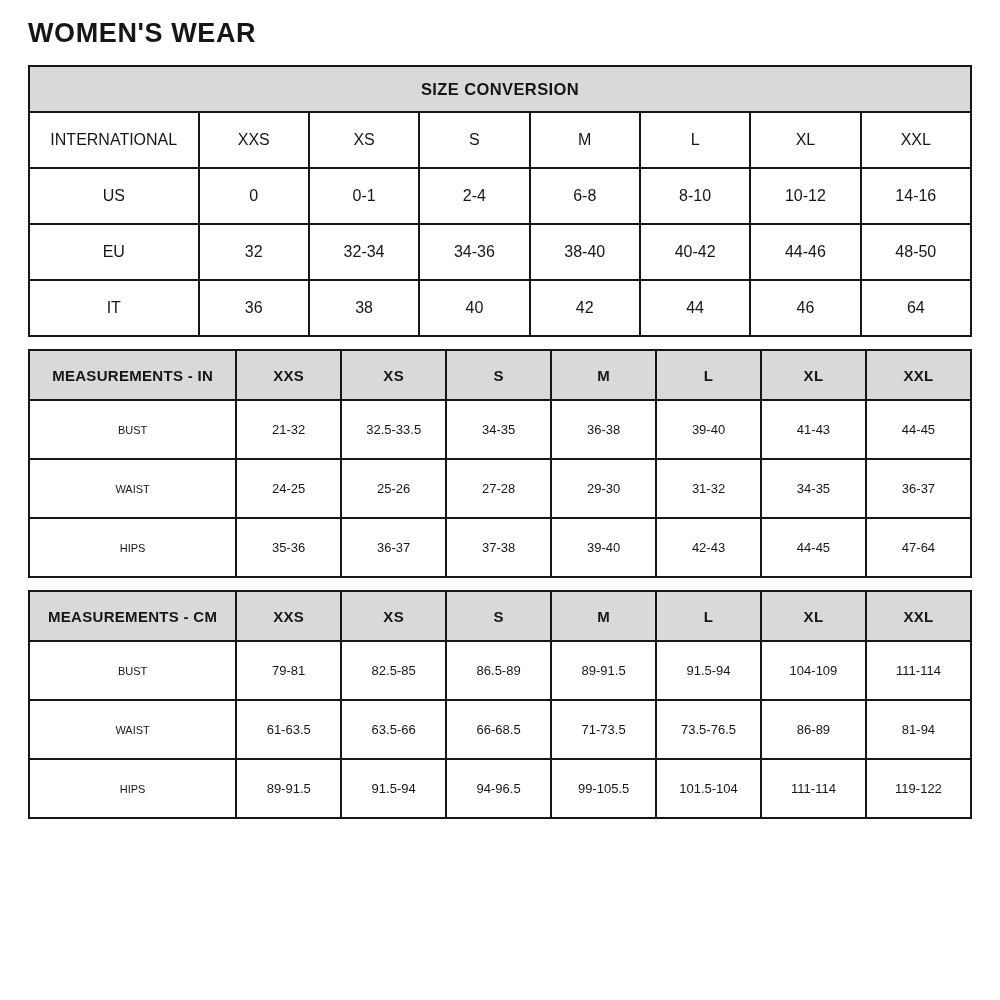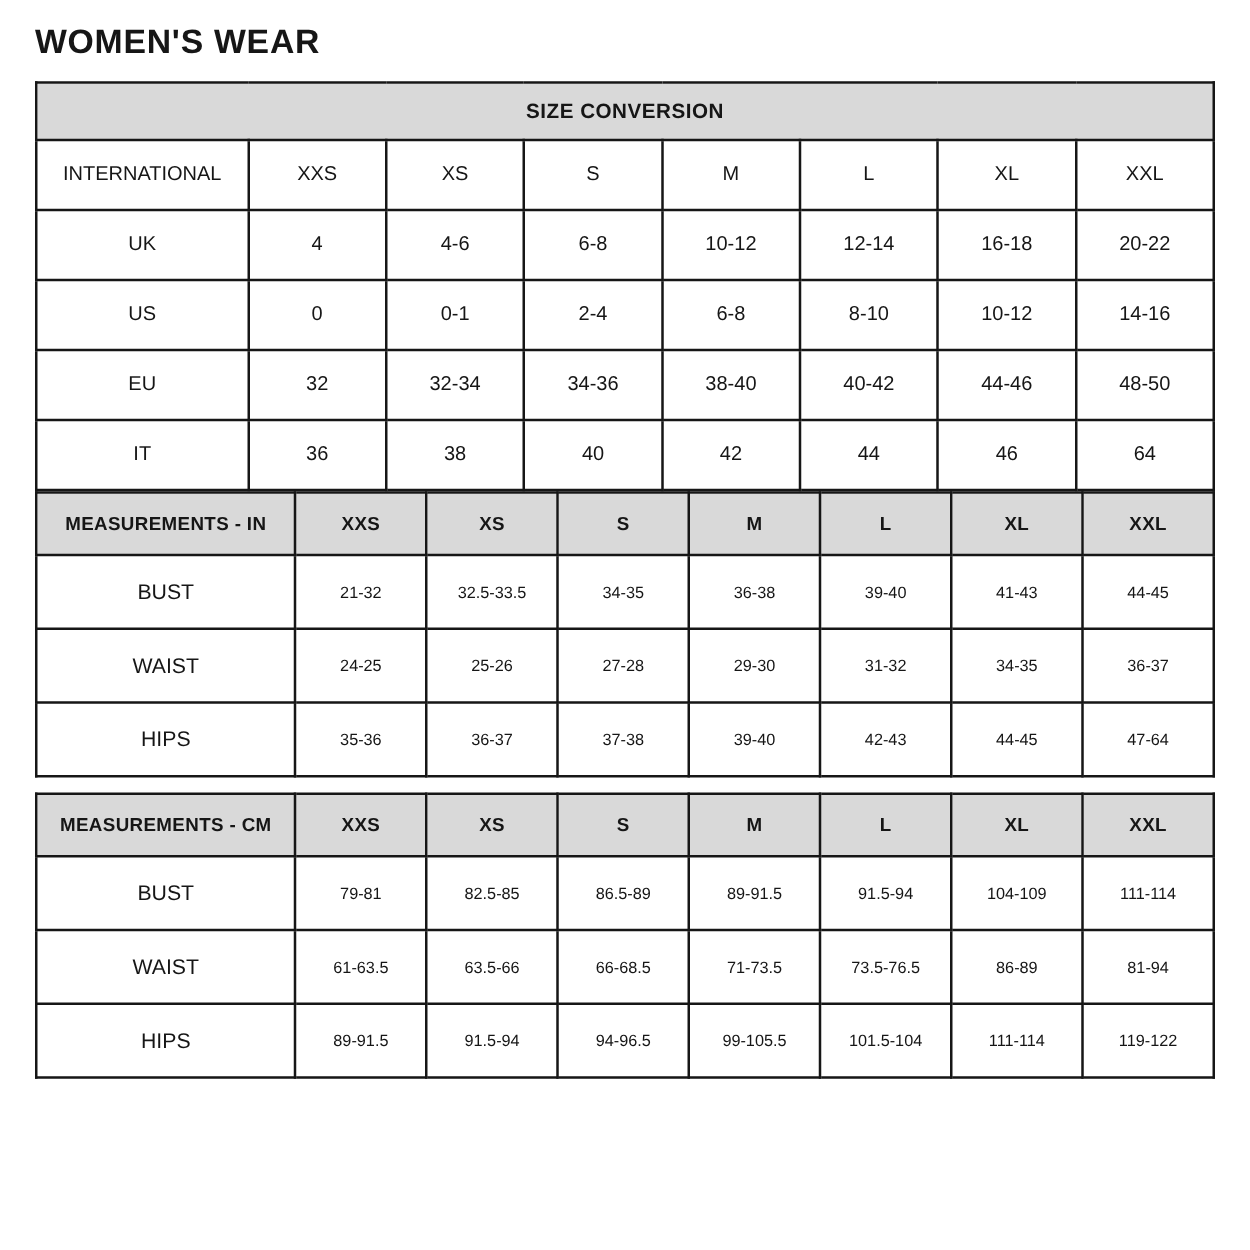--- a/index.html
+++ b/index.html
@@ -23,41 +23,41 @@
     table-layout: fixed;
   }
   table.tbl td {
     border: 2px solid #161616;
     text-align: center;
     vertical-align: middle;
     padding: 2px 4px;
     overflow: hidden;
   }
   
-  .conv { margin-bottom: 0; }
+  .conv { margin-bottom: 12px; }
   .conv td { font-size: 16px; height: 56px; }
   .conv tr.banner td {
     background: #d9d9d9;
     font-weight: 700;
     font-size: 16.5px;
     letter-spacing: 0.4px;
     height: 46px;
   }
   .conv col.c0 { width: 18%; }
   
   .meas { margin-bottom: 12px; }
   .meas td { font-size: 13px; height: 59px; }
   .meas tr.hdr td {
     background: #d9d9d9;
     font-weight: 700;
     font-size: 15px;
     letter-spacing: 0.3px;
     height: 50px;
   }
-  .meas td.rowlab { font-size: 17px; }
+  .meas td.rowlab { font-size: 11px; }
   .meas col.c0 { width: 22%; }
 </style>
 </head>
 <body>
 
 <div class="page">
 
   <div class="title">WOMEN'S WEAR</div>
 
   <table class="tbl conv">
@@ -71,30 +71,20 @@
     </tr>
     <tr>
       <td>INTERNATIONAL</td>
       <td>XXS</td>
       <td>XS</td>
       <td>S</td>
       <td>M</td>
       <td>L</td>
       <td>XL</td>
       <td>XXL</td>
-    </tr>
-    <tr>
-      <td>UK</td>
-      <td>4</td>
-      <td>4-6</td>
-      <td>6-8</td>
-      <td>10-12</td>
-      <td>12-14</td>
-      <td>16-18</td>
-      <td>20-22</td>
     </tr>
     <tr>
       <td>US</td>
       <td>0</td>
       <td>0-1</td>
       <td>2-4</td>
       <td>6-8</td>
       <td>8-10</td>
       <td>10-12</td>
       <td>14-16</td>

